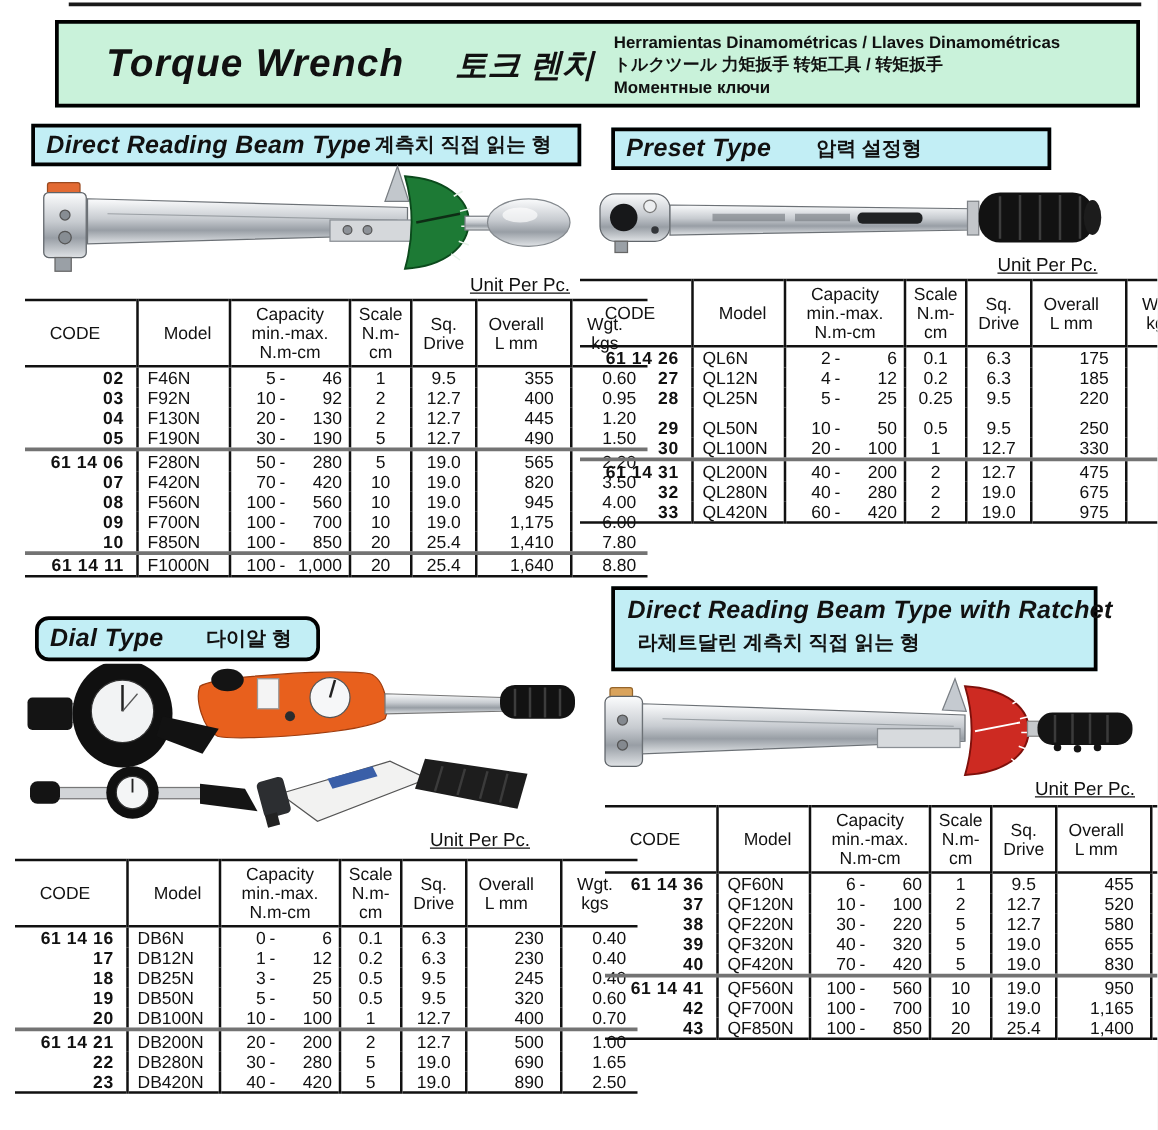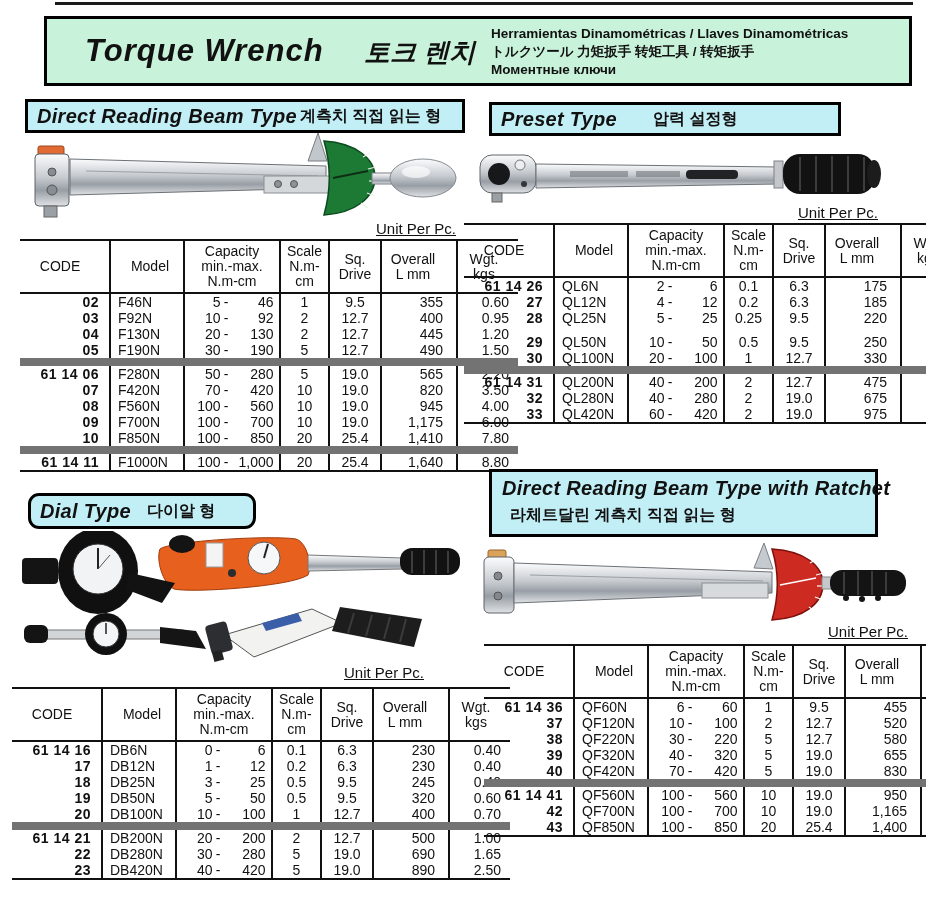--- a/index.html
+++ b/index.html
@@ -24,21 +24,21 @@
   .sec-head {
     position:absolute; background:#c2eef5; border:3px solid #000;
     display:flex; align-items:center; padding:0 9px; white-space:nowrap;
   }
   .sec-head .en { font-style:italic; font-weight:bold; font-size:20px; letter-spacing:.3px; }
   .sec-head .ko { font-weight:bold; font-size:16px; margin-left:3px; }
   #h-beam    { left:25px;  top:99px;  width:416px; height:28px; }
   #h-preset  { left:489px; top:102px; width:328px; height:28px; }
   #h-preset .ko { margin-left:36px; }
   #h-dial    { left:28px;  top:493px; width:204px; height:30px;border-radius:11px; }
-  #h-dial .ko { margin-left:16px; }
+  #h-dial .ko { margin-left:34px; }
   #h-ratchet { left:489px; top:469px; width:363px; height:58px; display:block; padding:2px 10px; }
   #h-ratchet .en { display:block; line-height:28px; }
   #h-ratchet .ko { display:block; line-height:26px; margin-left:8px; }
 
   
   .photo { position:absolute; }
   #img-beam    { left:28px;  top:131px; }
   #img-preset  { left:478px; top:139px; }
   #img-dial    { left:10px;  top:531px; }
   #img-ratchet { left:478px; top:541px; }
@@ -65,21 +65,21 @@
     border-left:2px solid #111; border-right:2px solid #111; padding:0 3px;
   }
   table.spec th:first-child, table.spec td:first-child { border-left:none; }
   table.spec th:last-child,  table.spec td:last-child  { border-right:none; }
   table.spec thead { border-bottom:2px solid #111; }
   table.spec thead th {
     font-weight:normal; text-align:center; vertical-align:middle;
     white-space:pre-line; line-height:15px; padding:3px 1px; font-size:14px;
   }
   table.spec tbody td { height:16px; line-height:16px; white-space:nowrap; }
-  tbody.sep-line { border-top:8px solid #737373; }
+  tbody.sep-line { border-top:3px solid #737373; }
   tbody.sep-gap tr:first-child td { padding-top:8px; }
 
   .c0 { width:78px; text-align:right; padding-right:10px !important; font-weight:bold; }
   td.c0 { letter-spacing:.5px; }
   .c1 { width:64px; text-align:left; padding-left:7px !important; }
   .c2 { width:92px; text-align:center; }
   .c3 { width:45px; text-align:center; }
   .c4 { width:48px; text-align:center; }
   .c5 { width:60px; text-align:right; padding-right:13px !important; }
   .c6 { width:50px; text-align:right; padding-right:9px !important; }

